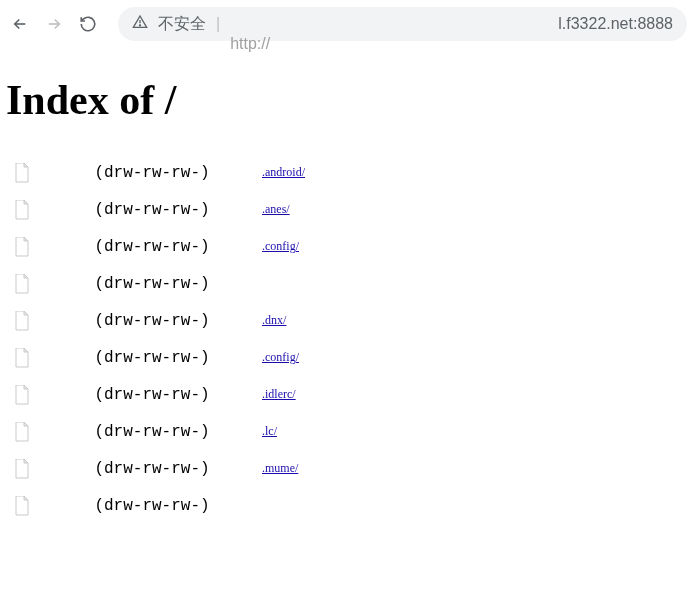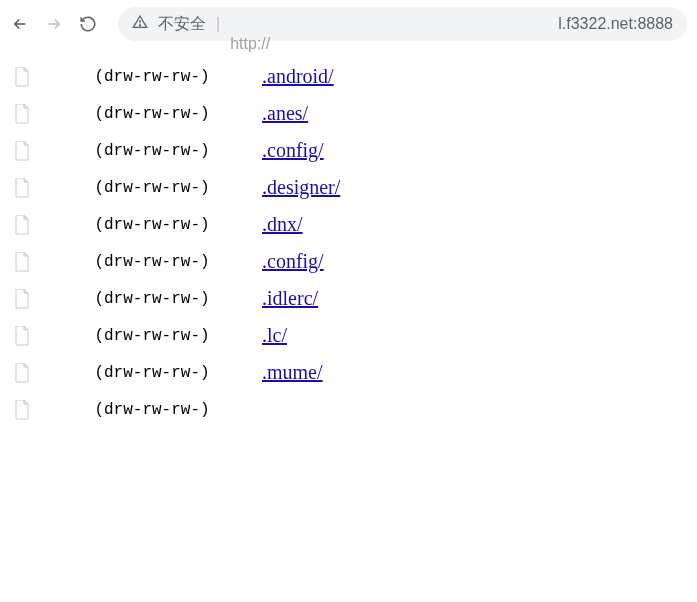--- a/index.html
+++ b/index.html
@@ -75,21 +75,21 @@
     .file-icon svg { display: block; }
     .perms {
       font-family: "Courier New", monospace;
       font-size: 16px;
       color: #000;
       width: 220px;
     }
     .entry-link {
       color: #1a0dab;
       text-decoration: underline;
-      font-size: 20px;
+      font-size: 12px;
       cursor: pointer;
     }
   </style>
 </head>
 <body>
 
 <div class="toolbar">
   <div class="nav-button">
     <svg width="18" height="18" viewBox="0 0 24 24" fill="none" stroke="currentColor" stroke-width="2.2">
       <path d="M19 12H5"></path>
@@ -118,20 +118,21 @@
     </span>
     <span>不安全</span>
     <span class="addr-divider">|</span>
     <span class="addr-protocol">http://</span>
     <span class="addr-spacer"></span>
     <span class="addr-host">l.f3322.net:8888</span>
   </div>
 </div>
 
 <div class="content">
+  <h1 class="page-title">Index of /</h1>
   <div class="listing">
 
   <div class="listing-row">
         <span class="file-icon">
           <svg width="16" height="20" viewBox="0 0 16 20">
   <path d="M2 0 L10 0 L14 4 L14 19 L2 19 Z" fill="#fff" stroke="#c9c9c9" stroke-width="1"></path>
   <path d="M10 0 L10 4 L14 4 Z" fill="#e8e8e8" stroke="#c9c9c9" stroke-width="1"></path>
 </svg>
         </span>
         <span class="perms">(drw-rw-rw-)</span>
@@ -158,21 +159,20 @@
         <a class="entry-link">.config/</a>
       </div>
       <div class="listing-row">
         <span class="file-icon">
           <svg width="16" height="20" viewBox="0 0 16 20">
   <path d="M2 0 L10 0 L14 4 L14 19 L2 19 Z" fill="#fff" stroke="#c9c9c9" stroke-width="1"></path>
   <path d="M10 0 L10 4 L14 4 Z" fill="#e8e8e8" stroke="#c9c9c9" stroke-width="1"></path>
 </svg>
         </span>
         <span class="perms">(drw-rw-rw-)</span>
-        <a class="entry-link">.designer/</a>
       </div>
       <div class="listing-row">
         <span class="file-icon">
           <svg width="16" height="20" viewBox="0 0 16 20">
   <path d="M2 0 L10 0 L14 4 L14 19 L2 19 Z" fill="#fff" stroke="#c9c9c9" stroke-width="1"></path>
   <path d="M10 0 L10 4 L14 4 Z" fill="#e8e8e8" stroke="#c9c9c9" stroke-width="1"></path>
 </svg>
         </span>
         <span class="perms">(drw-rw-rw-)</span>
         <a class="entry-link">.dnx/</a>

